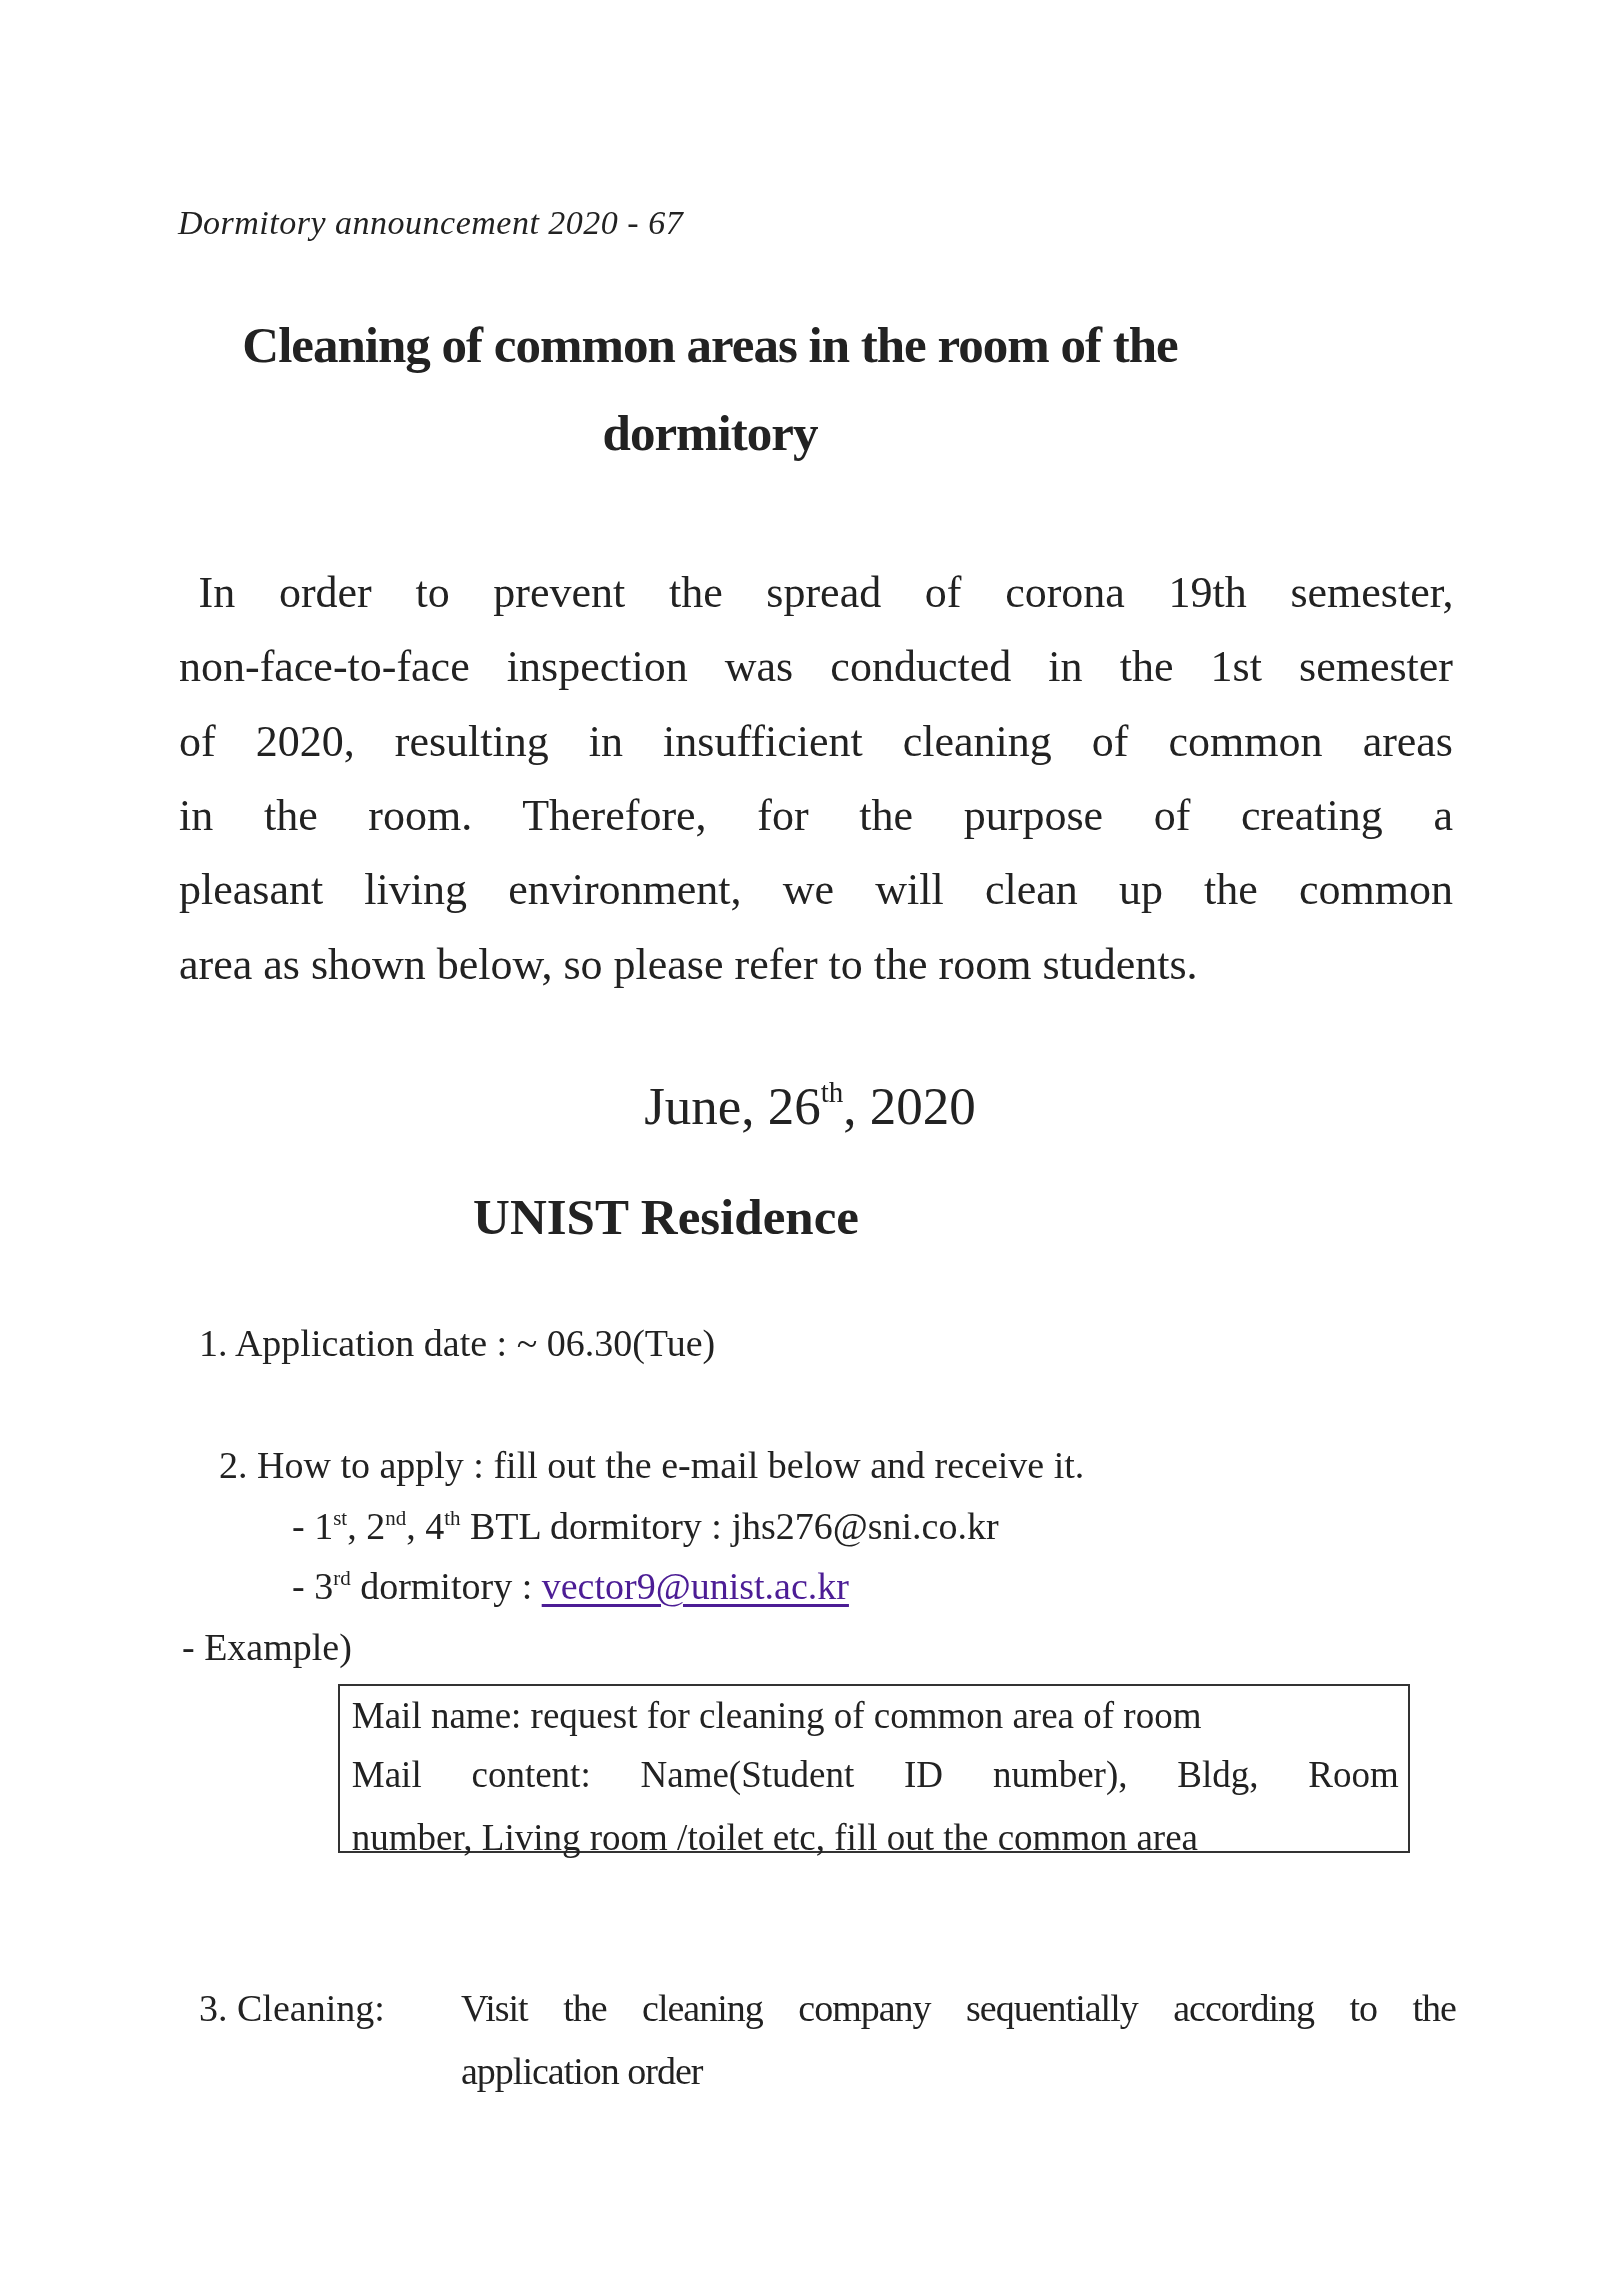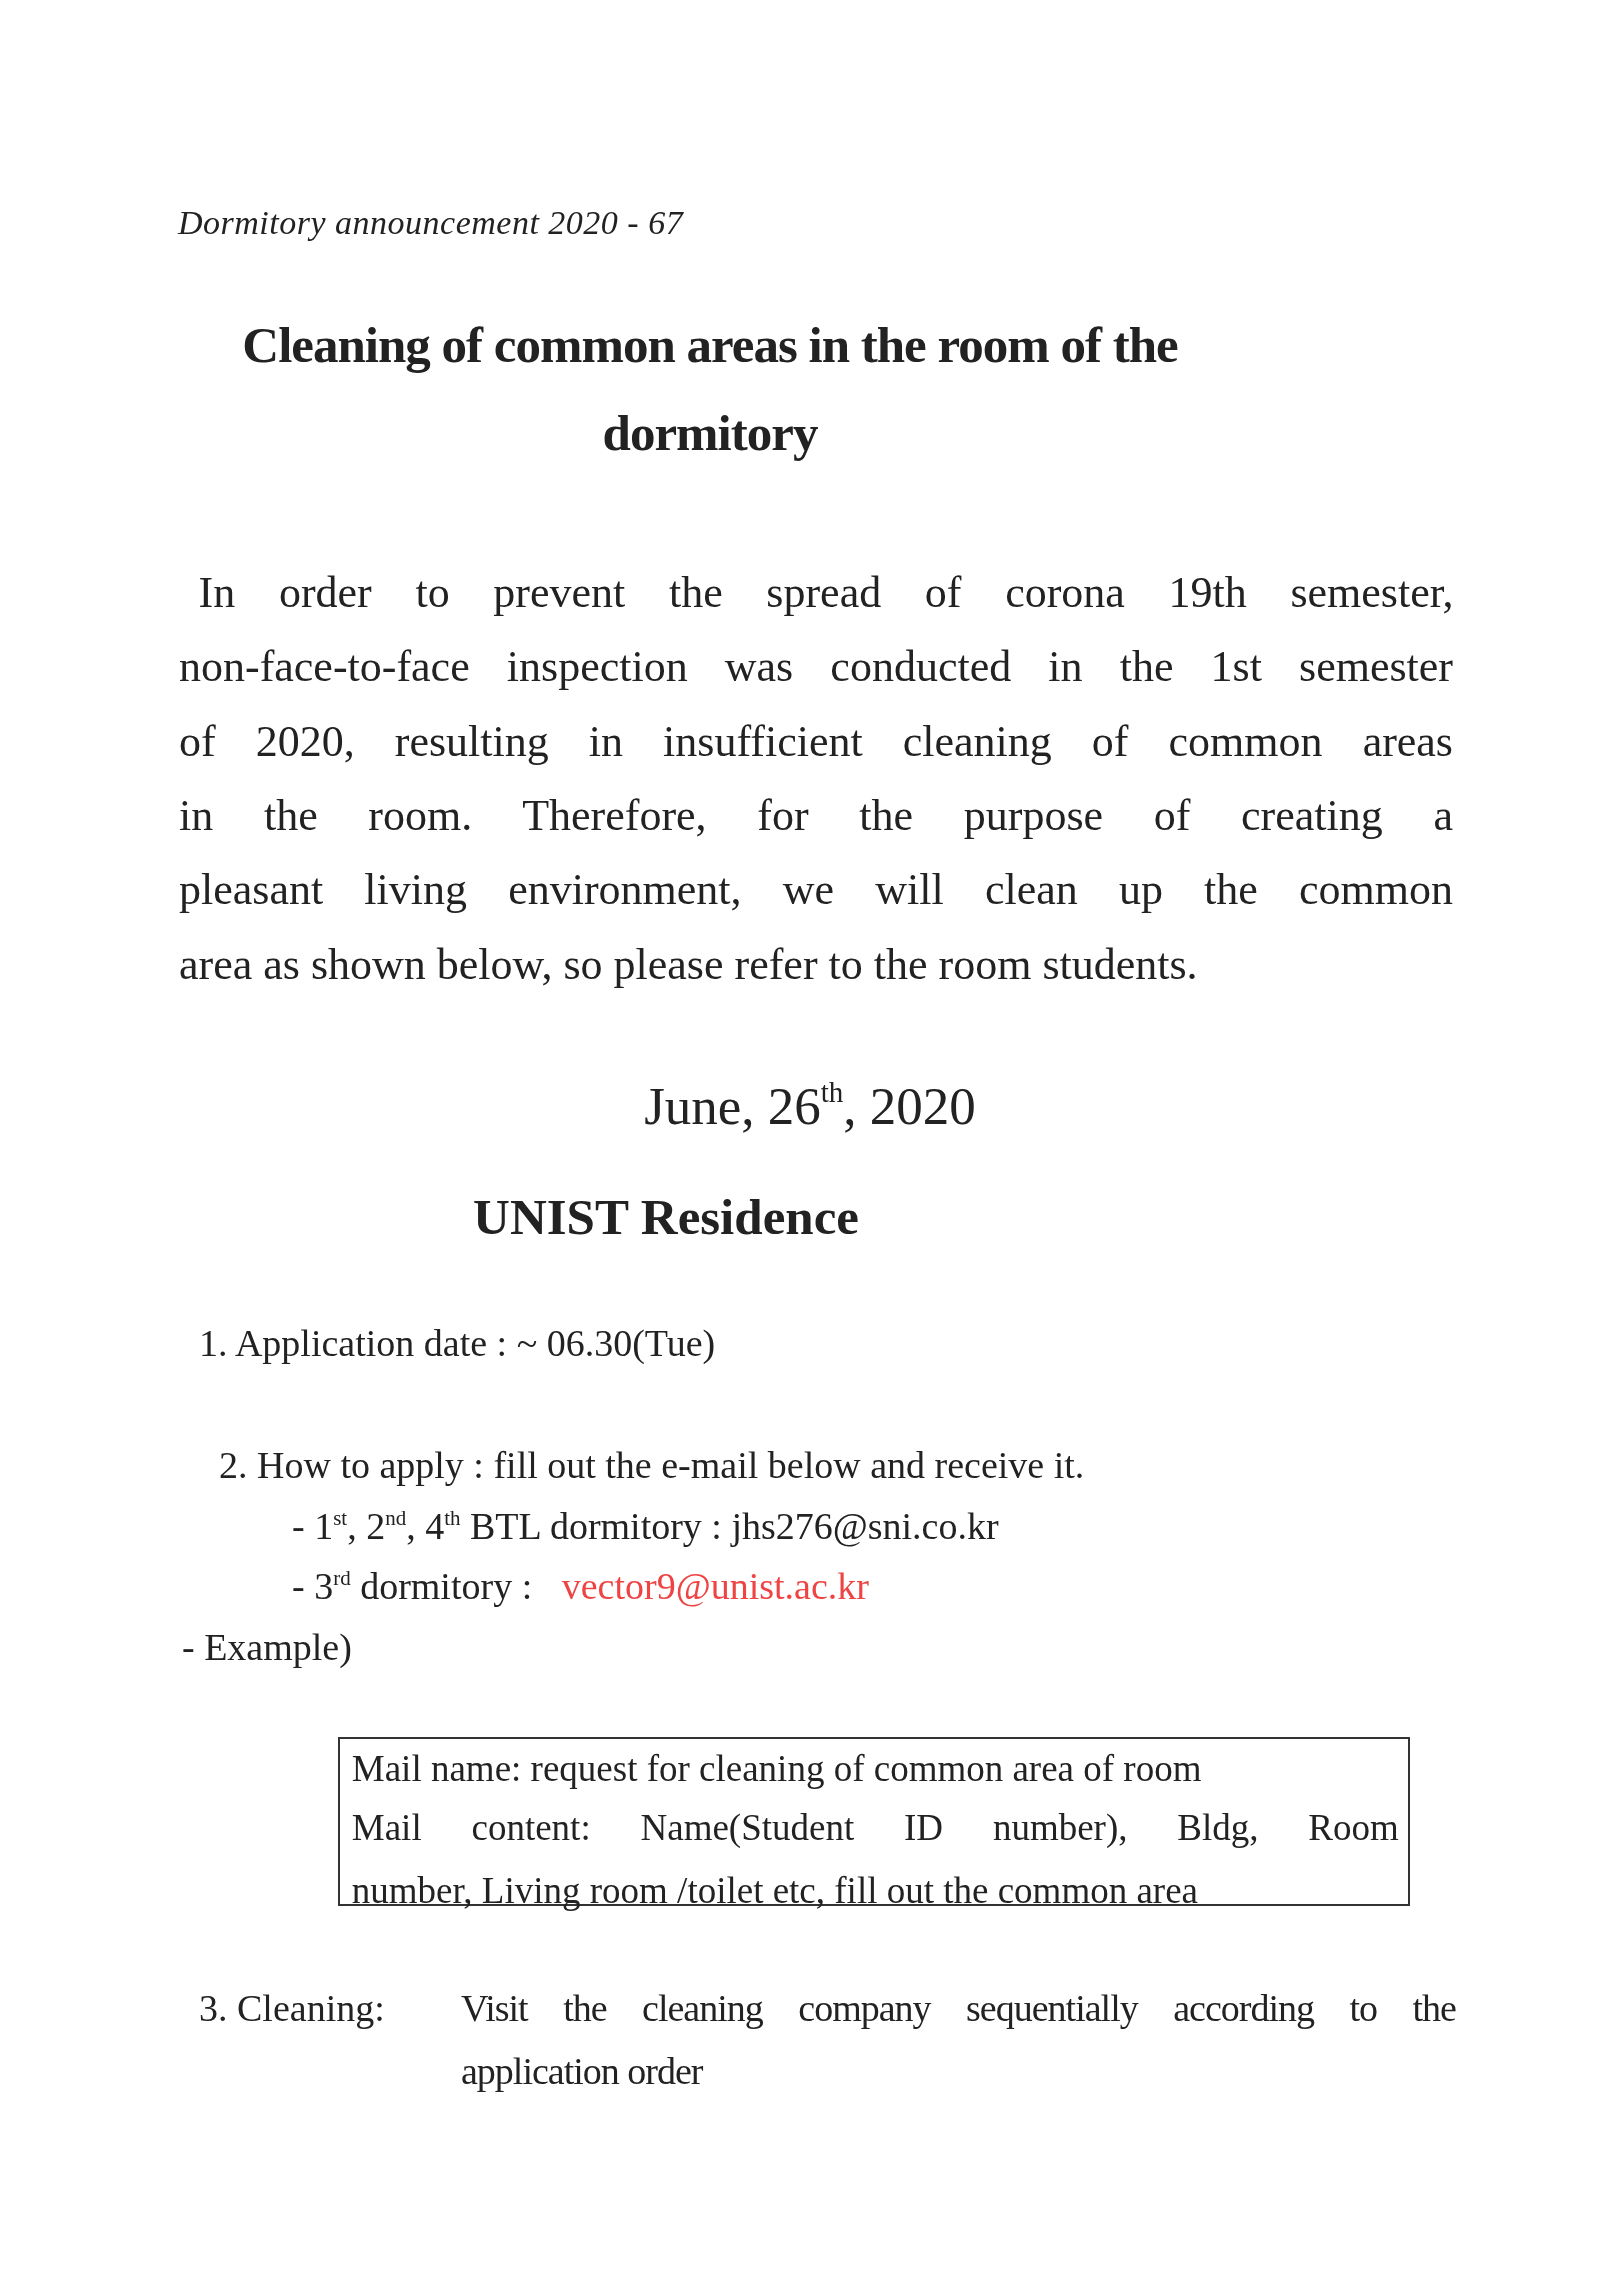--- a/index.html
+++ b/index.html
@@ -14,23 +14,23 @@
   .title1 { top: 316px; }
   .title2 { top: 404px; }
   .para { left: 179px; width: 1274px; font-size: 44px; }
   .para-line { position: absolute; left: 0; width: 1274px; text-align: justify; text-align-last: justify; white-space: nowrap; }
   .para-line.last { text-align-last: left; }
   .date { left: 0; width: 1620px; text-align: center; font-size: 53px; top: 1076px; }
   .date sup { font-size: 29px; vertical-align: 21.6px; line-height: 0; }
   .org { left: 0; width: 1332px; text-align: center; font-size: 51px; font-weight: bold; top: 1188px; }
   .item { font-size: 38px; }
   .item sup { font-size: 21px; vertical-align: 13.7px; line-height: 0; }
-  .link { color: #ef4444; text-underline-offset: 4.9px; margin-left: 20px; }
+  .link { color: #4c1d95; text-decoration: underline; text-underline-offset: 4.9px; }
   .box {
-    position: absolute; left: 338px; top: 1737px; width: 1072px; height: 169px;
+    position: absolute; left: 338px; top: 1684px; width: 1072px; height: 169px;
     border: 2px solid #333333; box-sizing: border-box;
   }
   .box-line { position: absolute; left: 11.8px; width: 1047px; font-size: 37px; white-space: nowrap; }
   .box-line.just { text-align: justify; text-align-last: justify; }
 </style>
 </head>
 <body>
 
 <div class="abs header">Dormitory announcement 2020   - 67</div>
 

